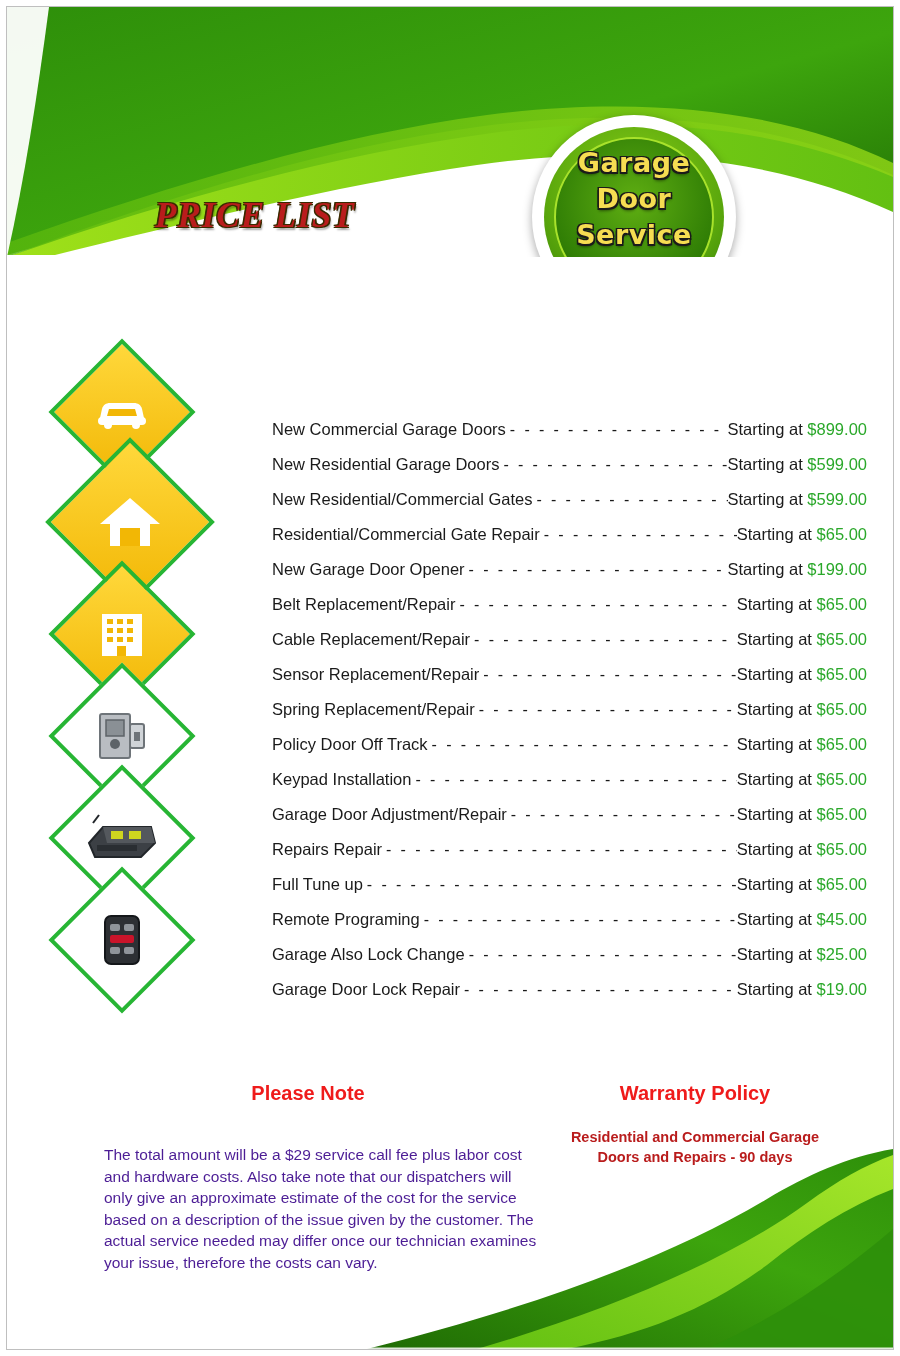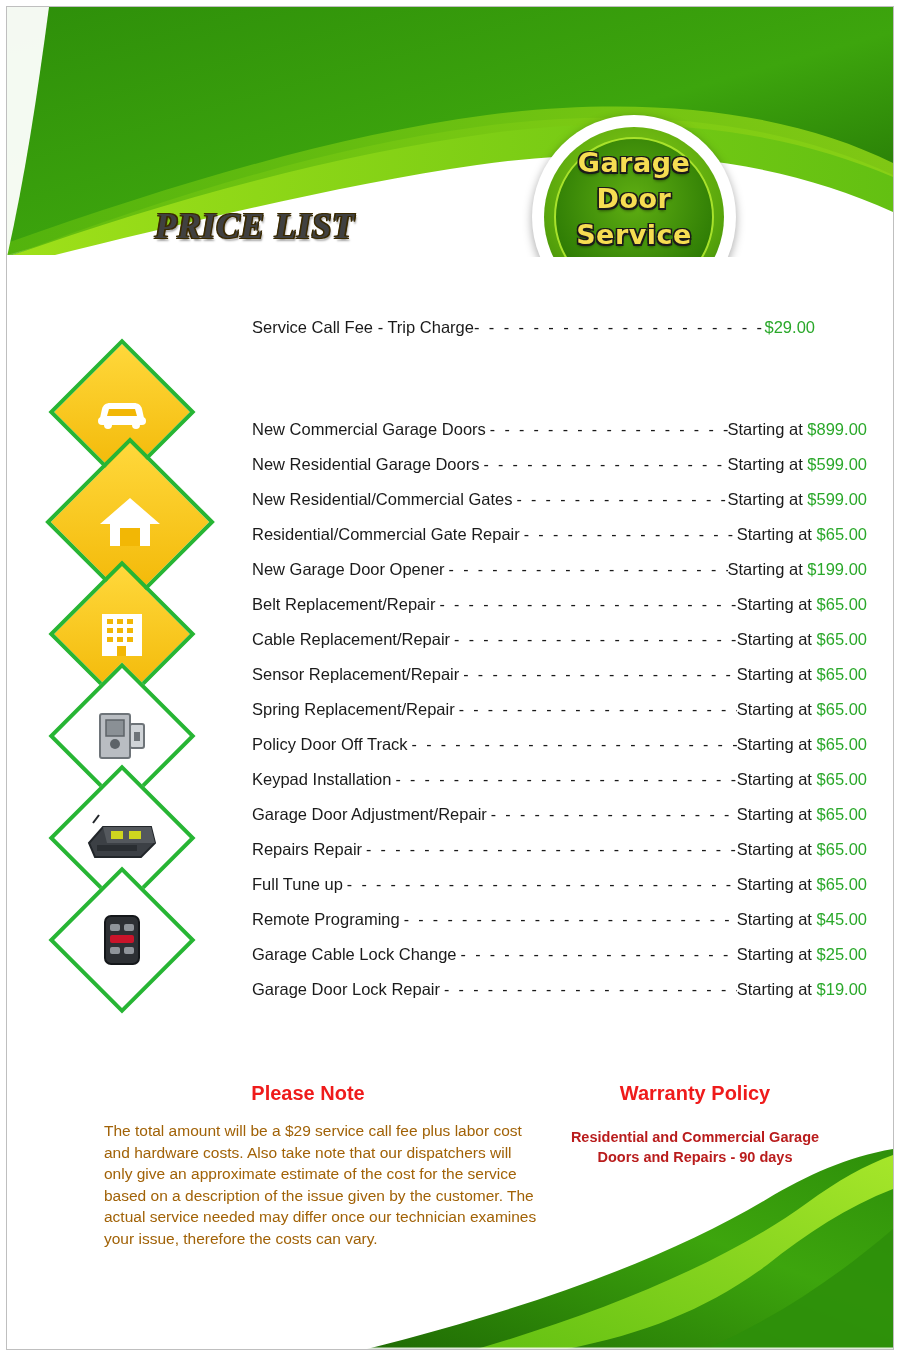--- a/index.html
+++ b/index.html
@@ -62,27 +62,27 @@
     color:#f6dd52;
     letter-spacing:.5px;
     text-shadow:
        -1.5px -1.5px 0 #1b1b1b,
         1.5px -1.5px 0 #1b1b1b,
        -1.5px  1.5px 0 #1b1b1b,
         1.5px  1.5px 0 #1b1b1b,
         0 3px 3px rgba(0,0,0,.45);
   }
   .price-list-title{
-    position:absolute;left:155px;top:207px;
+    position:absolute;left:155px;top:196px;
     font-family:"Liberation Serif", serif;
     font-weight:bold;
     font-style:italic;
     font-size:35px;
     letter-spacing:1px;
-    color:#404040;
+    color:#b91c1c;
     text-shadow:
       -1.4px -1.4px 0 #3a2a00,
        1.4px -1.4px 0 #3a2a00,
       -1.4px  1.4px 0 #3a2a00,
        1.4px  1.4px 0 #3a2a00,
        2px 3px 2px rgba(0,0,0,.35);
   }
   
   .diamonds{
     position:absolute;left:48px;top:360px;
@@ -117,21 +117,21 @@
   .list{
     position:absolute;left:252px;top:420px;width:615px;
   }
   .row{
     display:flex;align-items:baseline;
     height:35px;
     font-size:16.5px;
     color:#1a1a1a;
     white-space:nowrap;
   }
-  .row .name{flex:0 0 auto;}
+  .row .name{flex:0 0 auto;margin-left:20px;}
   .row .dots{
     flex:1 1 auto;
     overflow:hidden;
     white-space:nowrap;
     letter-spacing:2.4px;
     color:#1a1a1a;
     padding:0 4px;
     font-size:16px;
   }
   .row .tail{flex:0 0 auto;}
@@ -140,22 +140,22 @@
   .fee-dots{letter-spacing:2.4px;}
   .fee-price{color:#2aa82a;}
   
   .note-title{
     position:absolute;left:108px;top:1082px;width:400px;
     text-align:center;
     font-family:"Liberation Sans", sans-serif;
     font-weight:bold;font-size:20px;color:#ef1b1b;
   }
   .note-body{
-    position:absolute;left:104px;top:1120px;width:440px;
-    font-size:15.5px;line-height:21.5px;color:#a16207;
+    position:absolute;left:104px;top:1144px;width:440px;
+    font-size:15.5px;line-height:21.5px;color:#4c1d95;
   }
   .warranty-title{
     position:absolute;left:560px;top:1082px;width:270px;
     text-align:center;
     font-weight:bold;font-size:20px;color:#ef1b1b;
   }
   .warranty-body{
     position:absolute;left:560px;top:1128px;width:270px;
     text-align:center;
     font-weight:bold;font-size:14.5px;line-height:19.5px;color:#b91c1c;
@@ -290,23 +290,20 @@
           <rect x="14" y="12" width="10" height="7" rx="2" fill="#8f949a"></rect>
           <rect x="28" y="12" width="10" height="7" rx="2" fill="#8f949a"></rect>
           <rect x="14" y="23" width="24" height="8" rx="2" fill="#c9142a"></rect>
           <rect x="14" y="35" width="10" height="7" rx="2" fill="#8f949a"></rect>
           <rect x="28" y="35" width="10" height="7" rx="2" fill="#8f949a"></rect>
         </svg>
       </div>
     </div>
   </div>
 
-  <div class="service-fee-row">
-    <span>Service Call Fee - Trip Charge</span><span class="fee-dots">- - - - - - - - - - - - - - - - - - - -</span><span class="fee-price">$29.00</span>
-  </div>
 
   <div class="list">
 
     <div class="row">
       <span class="name">New Commercial Garage Doors</span>
       <span class="dots">- - - - - - - - - - - - - - - - - - - - - - - - - - - - - -</span>
       <span class="tail"><span class="start">Starting at</span> <span class="price">$899.00</span></span>
     </div>
 
     <div class="row">
@@ -387,21 +384,21 @@
       <span class="tail"><span class="start">Starting at</span> <span class="price">$65.00</span></span>
     </div>
 
     <div class="row">
       <span class="name">Remote Programing</span>
       <span class="dots">- - - - - - - - - - - - - - - - - - - - - - - - - - - - - -</span>
       <span class="tail"><span class="start">Starting at</span> <span class="price">$45.00</span></span>
     </div>
 
     <div class="row">
-      <span class="name">Garage Cable Lock Change</span>
+      <span class="name">Garage Also Lock Change</span>
       <span class="dots">- - - - - - - - - - - - - - - - - - - - - - - - - - - - - -</span>
       <span class="tail"><span class="start">Starting at</span> <span class="price">$25.00</span></span>
     </div>
 
     <div class="row">
       <span class="name">Garage Door Lock Repair</span>
       <span class="dots">- - - - - - - - - - - - - - - - - - - - - - - - - - - - - -</span>
       <span class="tail"><span class="start">Starting at</span> <span class="price">$19.00</span></span>
     </div>
 

